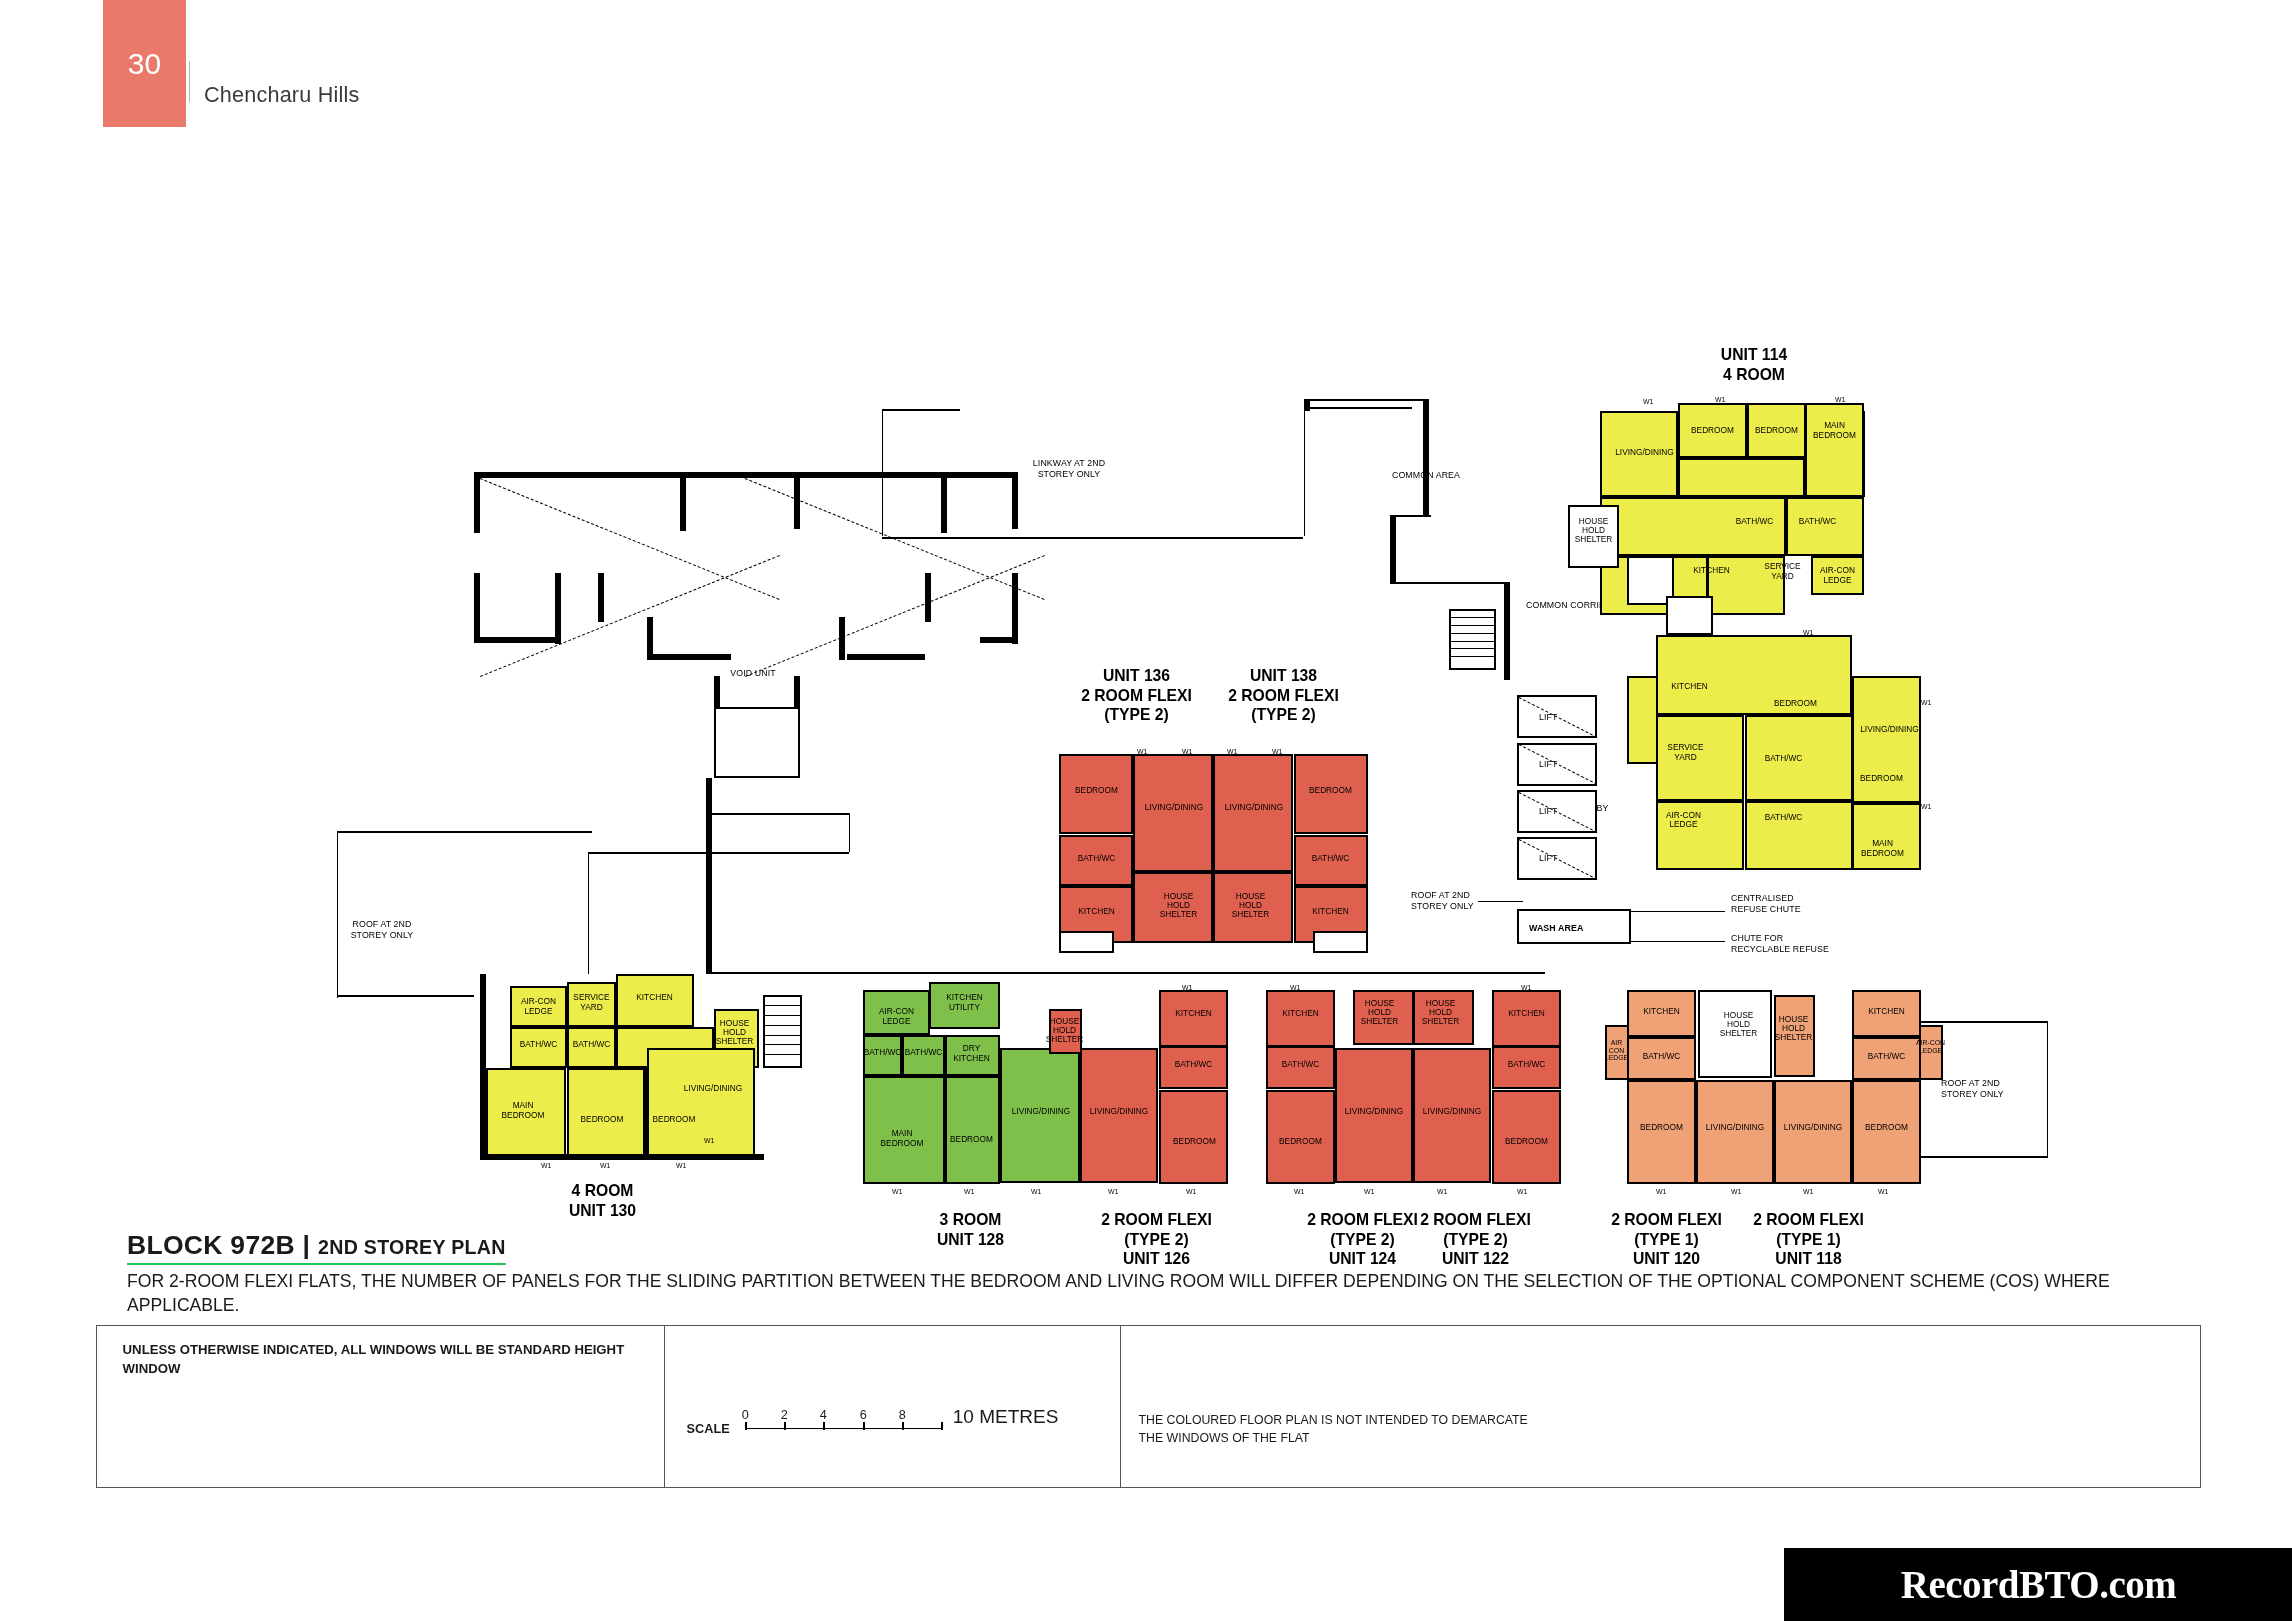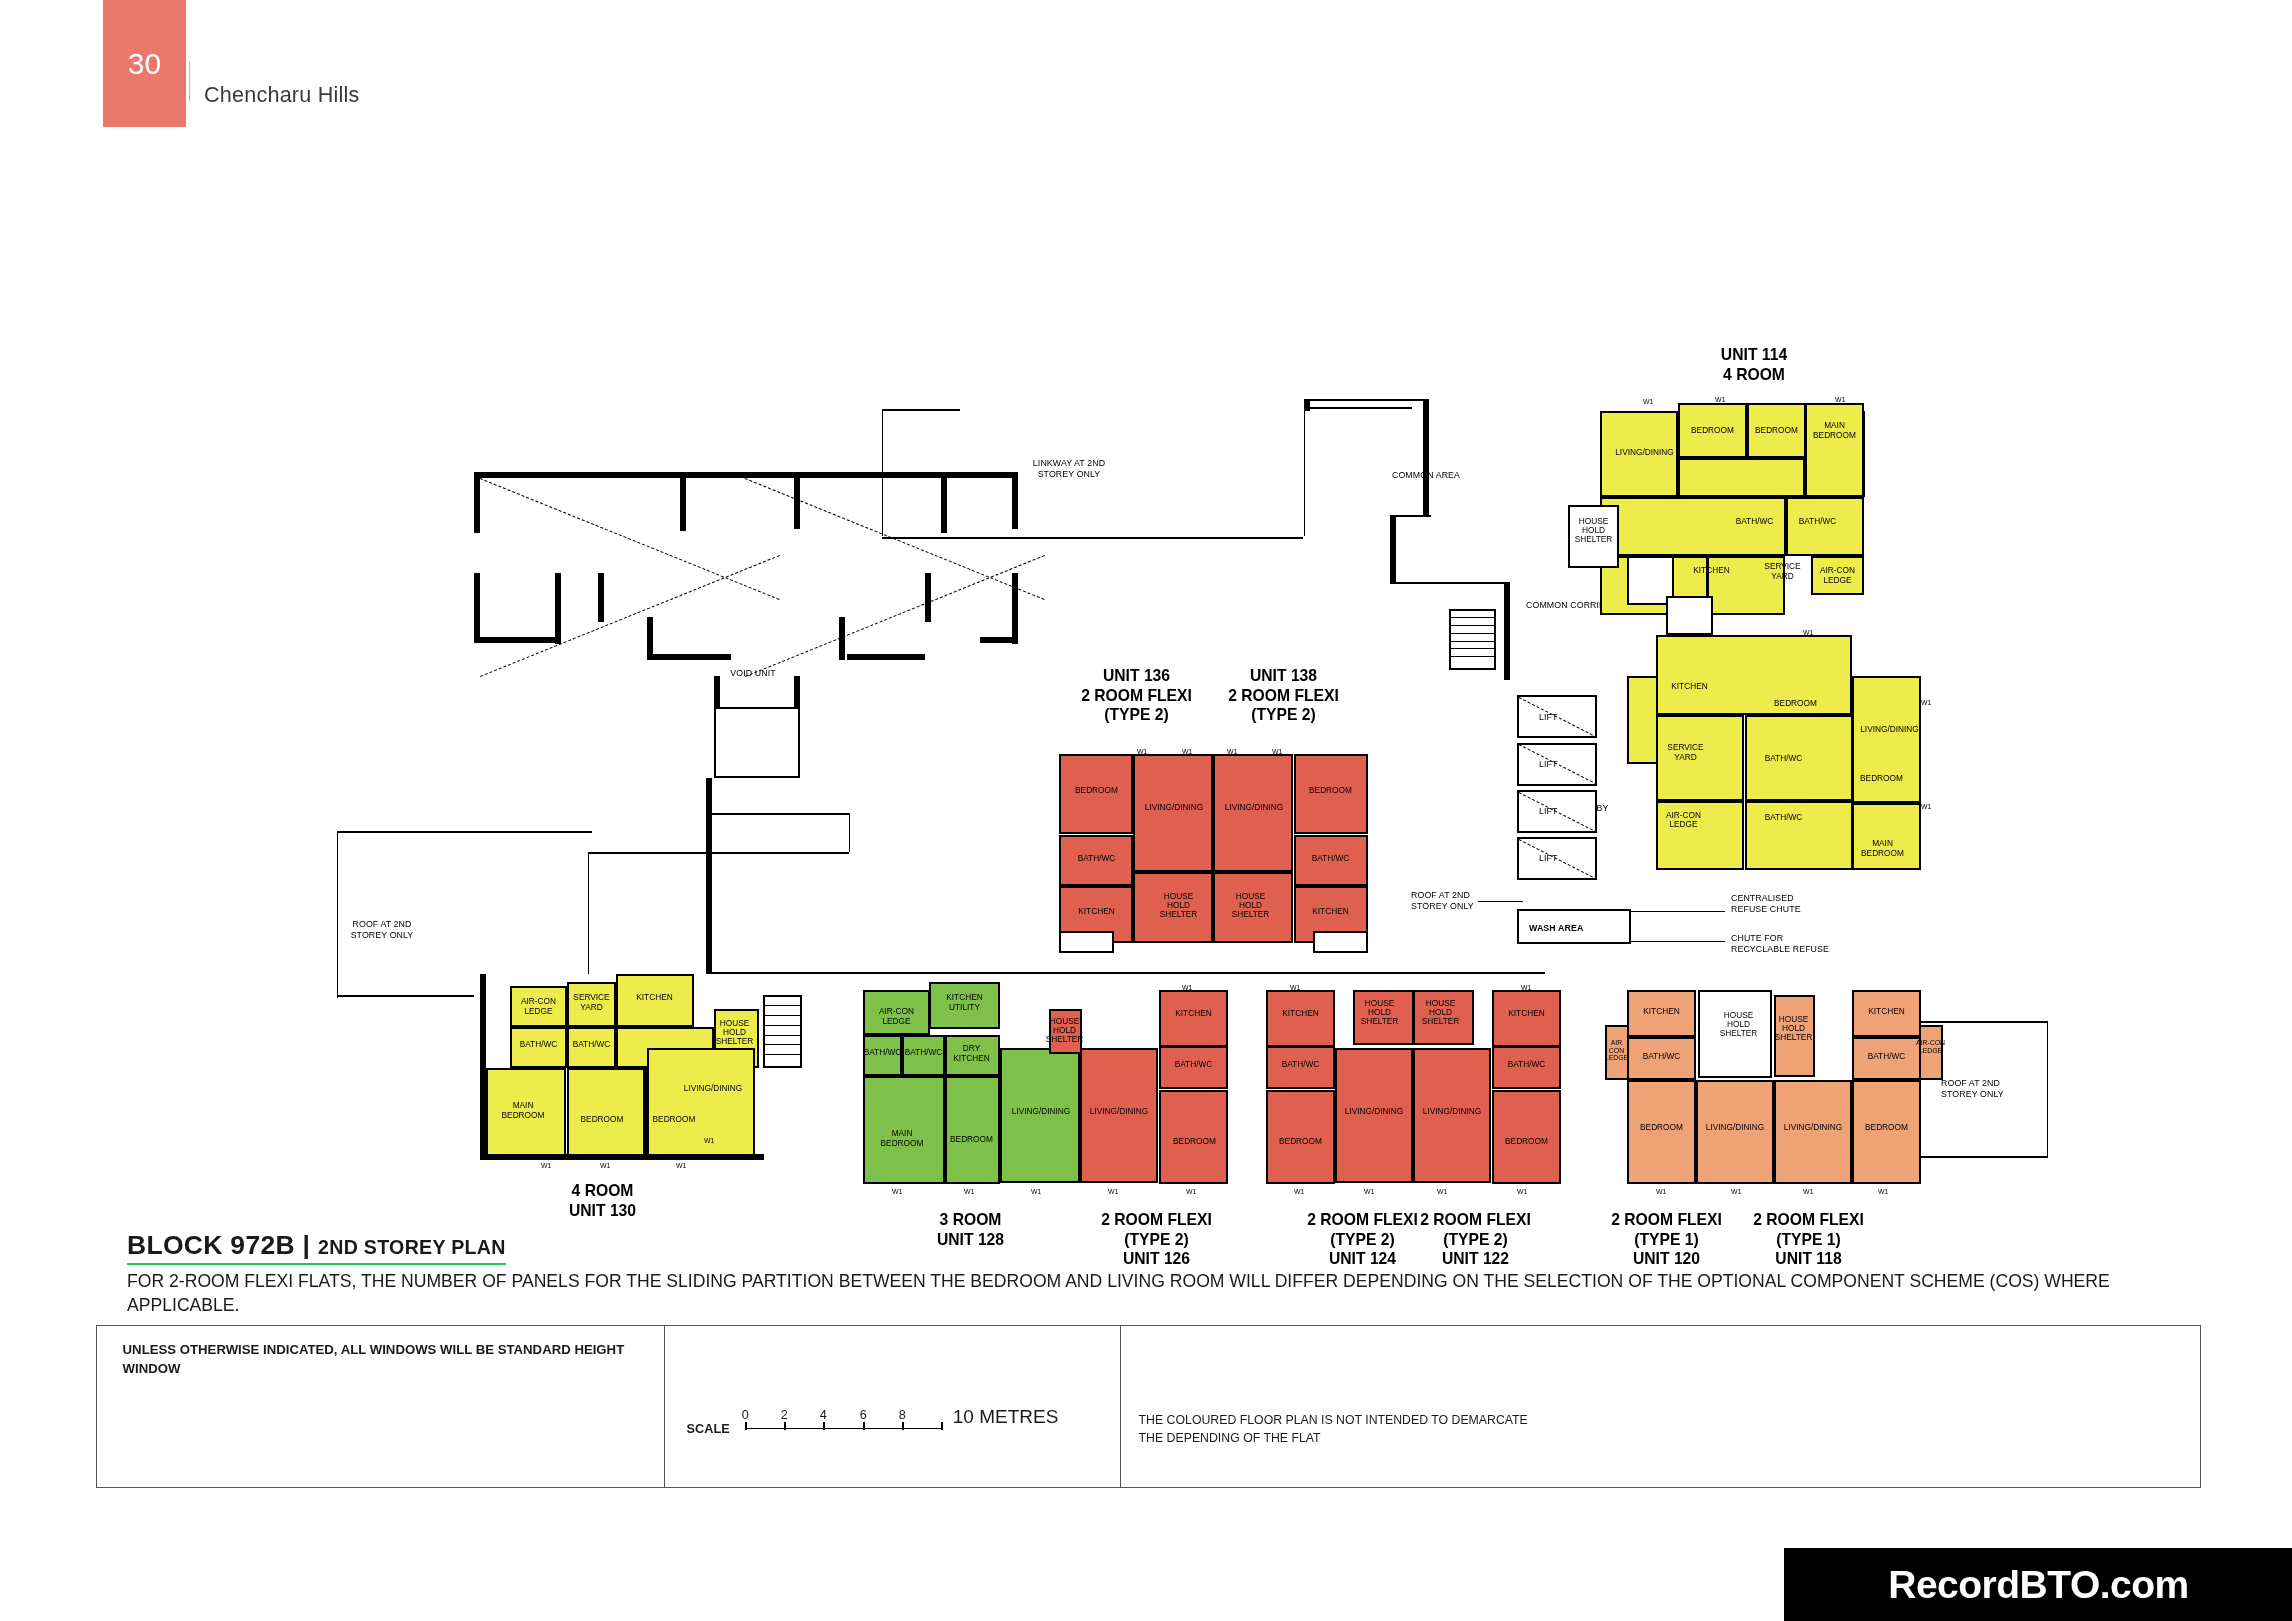--- a/index.html
+++ b/index.html
@@ -43,21 +43,21 @@
   .lgtxt2{font-size:13.2px;font-weight:bold;line-height:1.45;margin-left:8px;}
   .lgtxt4{font-size:12.3px;line-height:1.5;margin-top:71px;}
   #scale-row{position:absolute;left:21.6px;top:80px;display:flex;align-items:flex-end;}
   #scale-label{font-size:12.7px;font-weight:bold;margin-right:15.7px;}
   #scale-ticks{position:relative;width:233px;height:25.5px;}
   #scale-ticks .bar{position:absolute;left:0;top:17.6px;width:196px;height:1.5px;background:#000;}
   #scale-ticks .tk{position:absolute;top:11.8px;width:1.5px;height:7.8px;background:#000;}
   #scale-ticks .tv{position:absolute;top:-2px;font-size:12.7px;transform:translateX(-50%);}
   #scale-unit{font-size:19px;margin-left:-25.5px;margin-bottom:7.8px;}
   
-  #wm{right:0;bottom:0;width:509px;height:73px;background:#000;color:#fff;display:flex;align-items:center;justify-content:center;font-size:39px;font-weight:bold;letter-spacing:-0.5px;font-family:Liberation Sans, sans-serif;}
+  #wm{right:0;bottom:0;width:509px;height:73px;background:#000;color:#fff;display:flex;align-items:center;justify-content:center;font-size:39px;font-weight:bold;letter-spacing:-0.5px;font-family:Liberation Serif, serif;}
 </style>
 </head>
 <body>
 
 <div class="abs" id="page-badge"></div>
 <div class="abs" id="page-num">30</div>
 <div class="abs" id="header-divider"></div>
 <div class="abs" id="header-title">Chencharu Hills</div>
 
 <div id="plan" class="abs">
@@ -395,18 +395,18 @@
         <div class="tv" style="left:0px;">0</div>
         <div class="tv" style="left:39px;">2</div>
         <div class="tv" style="left:78px;">4</div>
         <div class="tv" style="left:118px;">6</div>
         <div class="tv" style="left:157px;">8</div>
       </div>
       <div id="scale-unit">10 METRES</div>
     </div>
   </div>
   <div class="lgcell" id="lg4">
-    <div class="lgtxt4">THE COLOURED FLOOR PLAN IS NOT INTENDED TO DEMARCATE THE DEPENDING OF THE FLAT</div>
+    <div class="lgtxt4">THE COLOURED FLOOR PLAN IS NOT INTENDED TO DEMARCATE THE WINDOWS OF THE FLAT</div>
   </div>
 </div>
 
 <div id="wm" class="abs">RecordBTO.com</div>
 
 
 </body></html>

